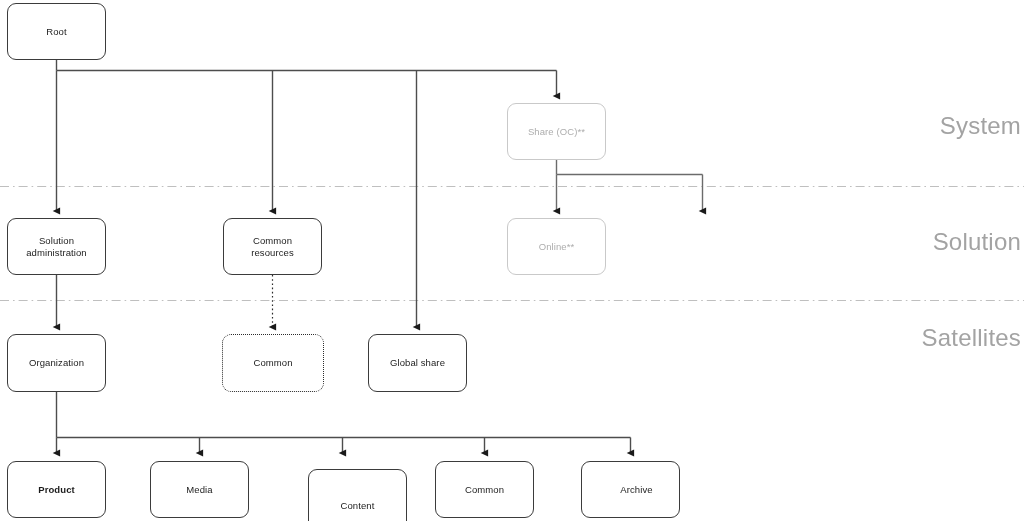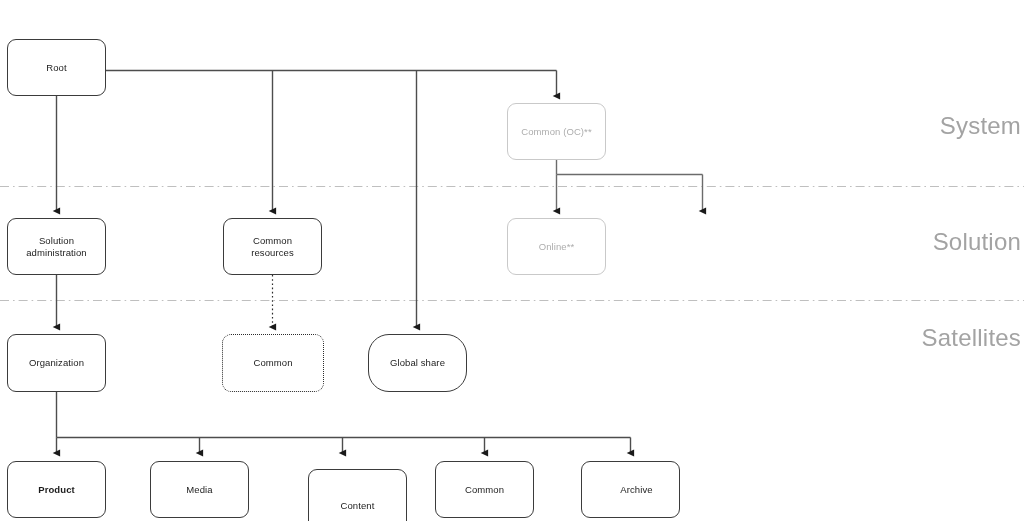--- a/index.html
+++ b/index.html
@@ -119,26 +119,26 @@
   <div class="zone-label" style="left:724px; top:112px; width:297px;">
     <span>System</span>
   </div>
   <div class="zone-label" style="left:724px; top:228px; width:297px;">
     <span>Solution</span>
   </div>
   <div class="zone-label" style="left:724px; top:324px; width:297px;">
     <span>Satellites</span>
   </div>
 
-  <div class="node" style="left:7px; top:3px; width:99px; height:57px;margin-top:36px;">
+  <div class="node" style="left:7px; top:3px; width:99px; height:57px;">
     <span>Root</span>
   </div>
 
   <div class="node dim" style="left:507px; top:103px; width:99px; height:57px;">
-    <span>Common (OC)**</span>
+    <span>Share (OC)**</span>
   </div>
 
   <div class="node" style="left:7px; top:218px; width:99px; height:57px;">
     <span>Solution<br>administration</span>
   </div>
 
   <div class="node" style="left:223px; top:218px; width:99px; height:57px;">
     <span>Common<br>resources</span>
   </div>
 
@@ -148,21 +148,21 @@
 
 
   <div class="node" style="left:7px; top:334px; width:99px; height:58px;">
     <span>Organization</span>
   </div>
 
   <div class="node dotted" style="left:222px; top:334px; width:102px; height:58px;">
     <span>Common</span>
   </div>
 
-  <div class="node" style="left:368px; top:334px; width:99px; height:58px;border-radius:21px;">
+  <div class="node" style="left:368px; top:334px; width:99px; height:58px;">
     <span>Global share</span>
   </div>
 
   <div class="node" style="left:7px; top:461px; width:99px; height:57px;font-weight:bold;">
     <span>Product</span>
   </div>
 
   <div class="node" style="left:150px; top:461px; width:99px; height:57px;">
     <span>Media</span>
   </div>

